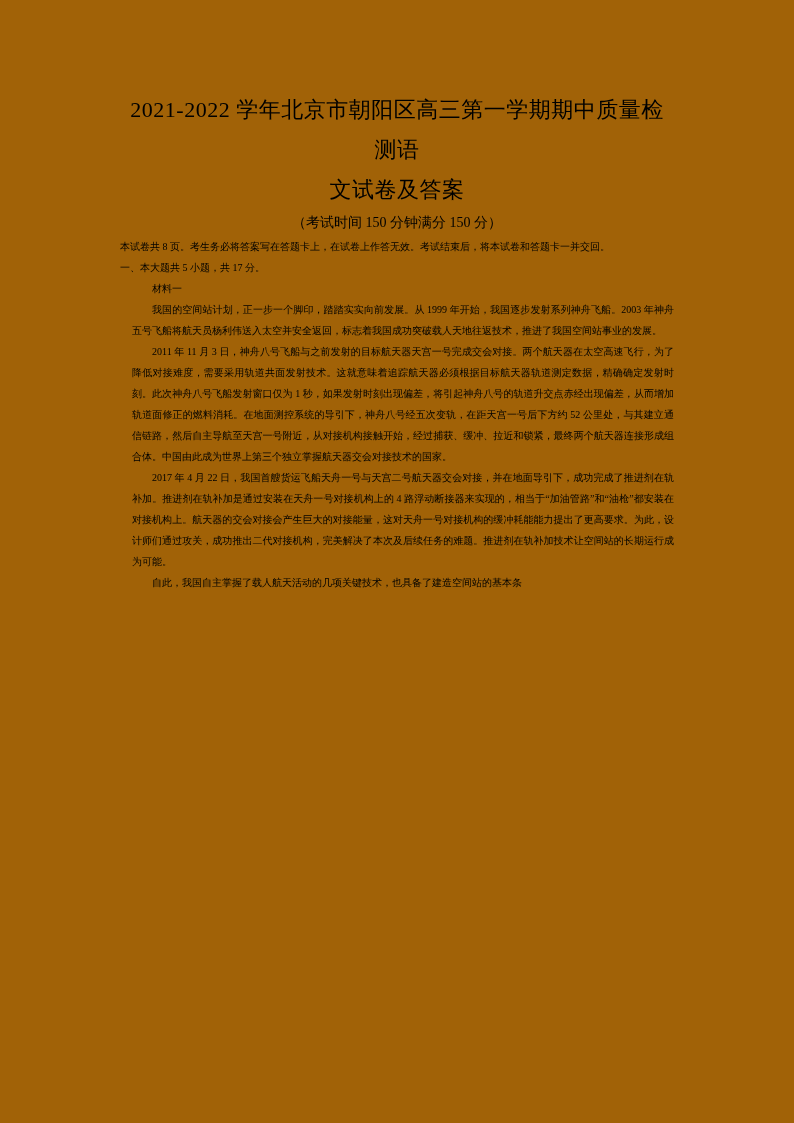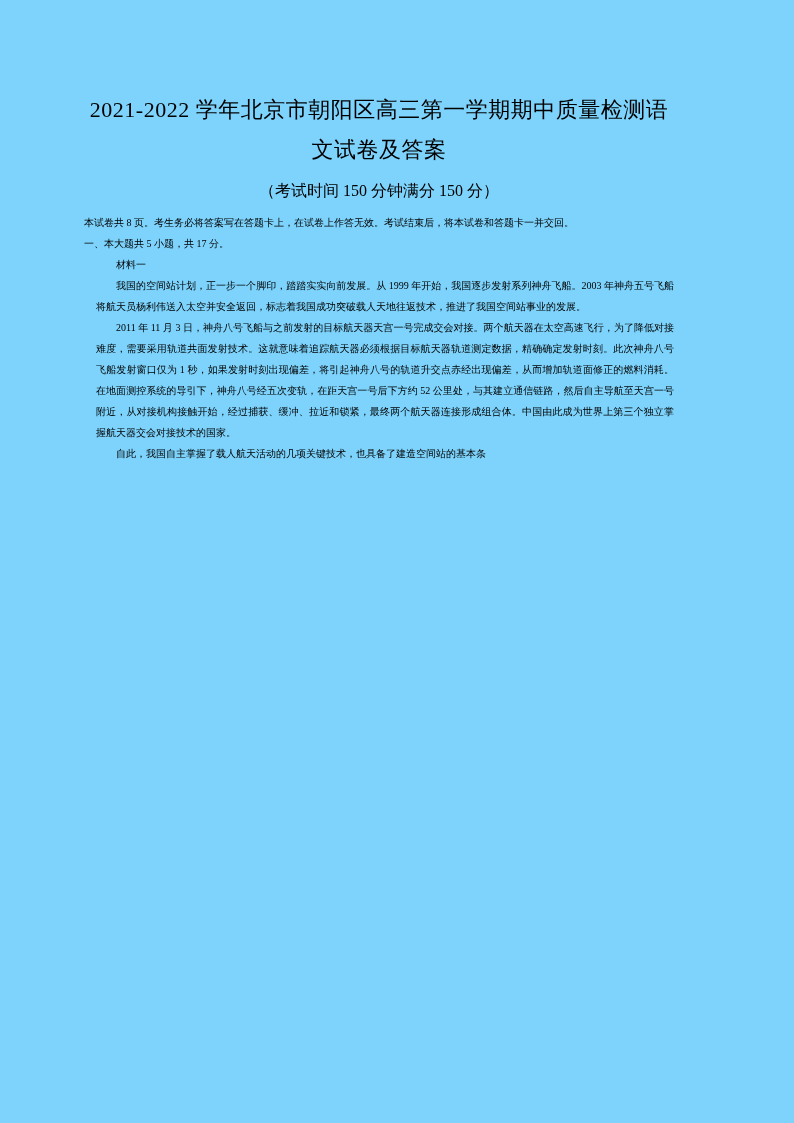--- a/index.html
+++ b/index.html
@@ -6,40 +6,40 @@
   html, body {
     margin: 0;
     padding: 0;
     background: #ffffff;
   }
   .page {
     position: relative;
     width: 794px;
     height: 1123px;
     margin: 0 auto;
-    background: #7dd3fc;
+    background: #a16207;
     color: #000000;
     box-sizing: border-box;
-    padding: 90px 120px 0 84px;
+    padding: 90px 120px 0 120px;
     font-family: "Liberation Serif", "DejaVu Serif", serif;
     overflow: hidden;
   }
   .doc-title {
     font-size: 22px;
     font-weight: normal;
     line-height: 40px;
     text-align: center;
     margin: 0;
     letter-spacing: 0.5px;
   }
   .exam-info {
-    font-size: 16px;
+    font-size: 14px;
     line-height: 26px;
     text-align: center;
-    margin: 8px;
+    margin: 0;
   }
   .para {
     font-size: 10px;
     line-height: 21px;
     text-align: justify;
     text-justify: inter-ideograph;
     margin: 0;
     word-break: break-all;
   }
   .indent {
@@ -64,16 +64,17 @@
   <p class="para">一、本大题共 5 小题，共 17 分。</p>
 
 
   <p class="para indent">材料一</p>
 
 
   <p class="para indent">我国的空间站计划，正一步一个脚印，踏踏实实向前发展。从 1999 年开始，我国逐步发射系列神舟飞船。2003 年神舟五号飞船将航天员杨利伟送入太空并安全返回，标志着我国成功突破载人天地往返技术，推进了我国空间站事业的发展。</p>
 
   <p class="para indent">2011 年 11 月 3 日，神舟八号飞船与之前发射的目标航天器天宫一号完成交会对接。两个航天器在太空高速飞行，为了降低对接难度，需要采用轨道共面发射技术。这就意味着追踪航天器必须根据目标航天器轨道测定数据，精确确定发射时刻。此次神舟八号飞船发射窗口仅为 1 秒，如果发射时刻出现偏差，将引起神舟八号的轨道升交点赤经出现偏差，从而增加轨道面修正的燃料消耗。在地面测控系统的导引下，神舟八号经五次变轨，在距天宫一号后下方约 52 公里处，与其建立通信链路，然后自主导航至天宫一号附近，从对接机构接触开始，经过捕获、缓冲、拉近和锁紧，最终两个航天器连接形成组合体。中国由此成为世界上第三个独立掌握航天器交会对接技术的国家。</p>
 
+  <p class="para indent">2017 年 4 月 22 日，我国首艘货运飞船天舟一号与天宫二号航天器交会对接，并在地面导引下，成功完成了推进剂在轨补加。推进剂在轨补加是通过安装在天舟一号对接机构上的 4 路浮动断接器来实现的，相当于“加油管路”和“油枪”都安装在对接机构上。航天器的交会对接会产生巨大的对接能量，这对天舟一号对接机构的缓冲耗能能力提出了更高要求。为此，设计师们通过攻关，成功推出二代对接机构，完美解决了本次及后续任务的难题。推进剂在轨补加技术让空间站的长期运行成为可能。</p>
 
   <p class="para indent">自此，我国自主掌握了载人航天活动的几项关键技术，也具备了建造空间站的基本条</p>
 
 </div>
 
 </body></html>

